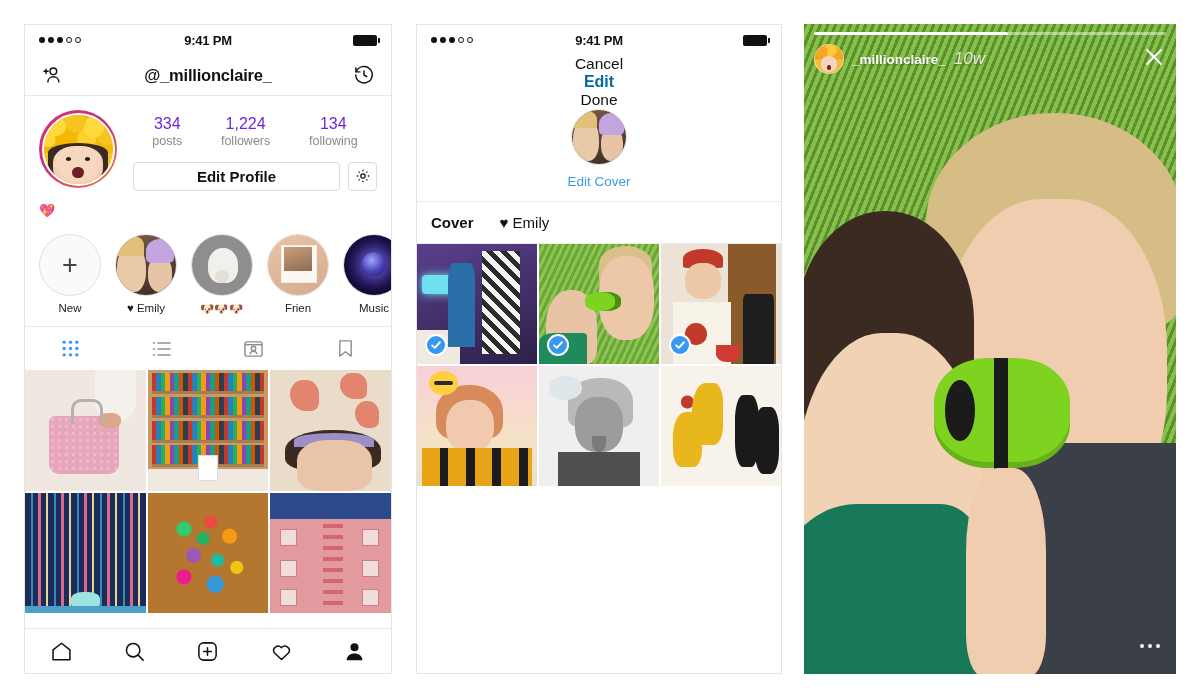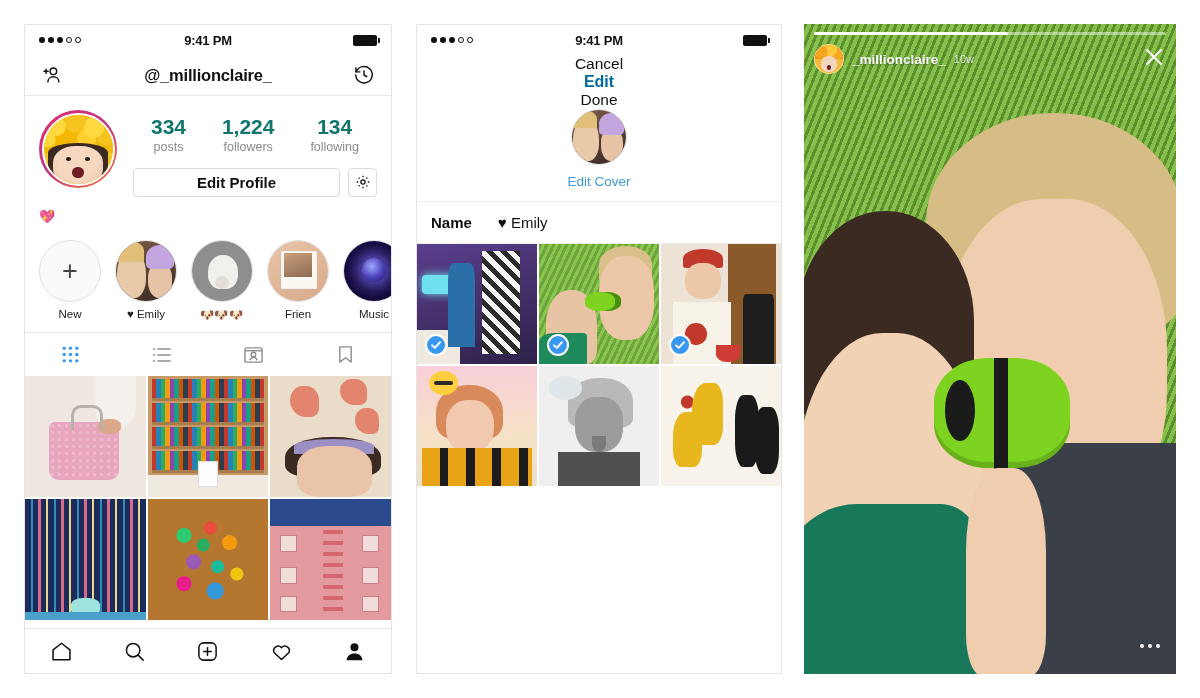--- a/index.html
+++ b/index.html
@@ -74,21 +74,21 @@
     background:#3a2a22; border-radius:50% 50% 0 0; }
   .hair2 { position:absolute; left:6%; width:16%; top:52%; height:36%; background:#3a2a22; border-radius:40%;}
   .hair3 { position:absolute; right:6%; width:16%; top:52%; height:36%; background:#3a2a22; border-radius:40%;}
   .mouth { position:absolute; left:42%; width:16%; top:76%; height:16%; background:#6e1d24; border-radius:50%;}
   .eyeL,.eyeR{position:absolute;top:62%;width:7%;height:5%;background:#2a1c16;border-radius:50%;}
   .eyeL{left:33%;} .eyeR{right:33%;}
 
   .stats { flex:1; padding-left:16px; }
   .stat-row { display:flex; justify-content:space-around; padding-top:4px; }
   .stat { text-align:center; }
-  .stat-num { font-size:21px; font-weight:bold; color:#0f766e; line-height:1.25; }
+  .stat-num { font-size:16px; font-weight:normal; color:#6d28d9; line-height:1.25; }
   .stat-lbl { font-size:12.5px; color:#8a8a8a; line-height:1.25; }
   .btn-row { display:flex; gap:8px; margin-top:12px; align-items:stretch; }
   .edit-profile-btn {
     flex:1; height:29px; border:1px solid #dbdbdb; border-radius:4px;
     display:flex; align-items:center; justify-content:center;
     font-size:15px; font-weight:bold; color:#111; background:#fff; cursor:pointer;
   }
   .gear-btn { width:29px; height:29px; border:1px solid #dbdbdb; border-radius:4px;
     display:flex; align-items:center; justify-content:center; background:#fff; cursor:pointer; }
 
@@ -273,21 +273,21 @@
   .story-progress .fill{height:100%;background:#fff;border-radius:2px;}
   .story-top{position:absolute;left:10px;right:10px;top:20px;display:flex;align-items:center;gap:8px;}
   .story-av{width:30px;height:30px;border-radius:50%;overflow:hidden;flex:none;background:#f6b93b;position:relative;border:1px solid rgba(255,255,255,.5);}
   .story-av .fl{position:absolute;left:0;right:0;top:0;height:50%;
     background:radial-gradient(circle at 22% 50%,#f5a623 0 6px,transparent 7px),
                radial-gradient(circle at 55% 34%,#ffc93c 0 6px,transparent 7px),
                radial-gradient(circle at 84% 52%,#f5a623 0 6px,transparent 7px),#e8990f;}
   .story-av .fc2{position:absolute;left:20%;right:20%;top:40%;bottom:4%;background:#f3d6bd;border-radius:44%;}
   .story-av .mo{position:absolute;left:42%;width:16%;top:70%;height:18%;background:#6e1d24;border-radius:50%;}
   .story-user{font-size:13.5px;font-weight:bold;color:#fff;text-shadow:0 1px 2px rgba(0,0,0,.35);}
-  .story-time{font-size:11px;color:rgba(255,255,255,.82);text-shadow:0 1px 2px rgba(0,0,0,.35);}
+  .story-time{font-size:17px;color:rgba(255,255,255,.82);text-shadow:0 1px 2px rgba(0,0,0,.35);font-style:italic;}
   .story-close{margin-left:auto;cursor:pointer;}
   .story-more{position:absolute;right:16px;bottom:26px;display:flex;gap:4px;cursor:pointer;}
   .story-more i{width:4px;height:4px;border-radius:50%;background:#fff;display:block;}
 
   
   .bottomnav{position:absolute;left:0;right:0;bottom:0;height:45px;border-top:1px solid #e9e9e9;background:#fff;
     display:flex;align-items:center;justify-content:space-around;}
 </style>
 </head>
 <body>
@@ -559,21 +559,21 @@
       <div class="cover-circle">
         <div class="art-emily">
             <div class="emily-hair"></div>
             <div class="emily-face2"></div>
           </div>
       </div>
       <div class="cover-link">Edit Cover</div>
     </div>
 
     <div class="name-row">
-      <div class="name-lbl">Name</div>
+      <div class="name-lbl">Cover</div>
       <div class="name-val">♥ Emily</div>
     </div>
 
     <div class="grid3">
       <div class="cell">
         <div class="art e-party">
             <div class="dresser"></div>
             <div class="arrow"></div>
             <div class="p1"></div>
             <div class="p2"></div>

